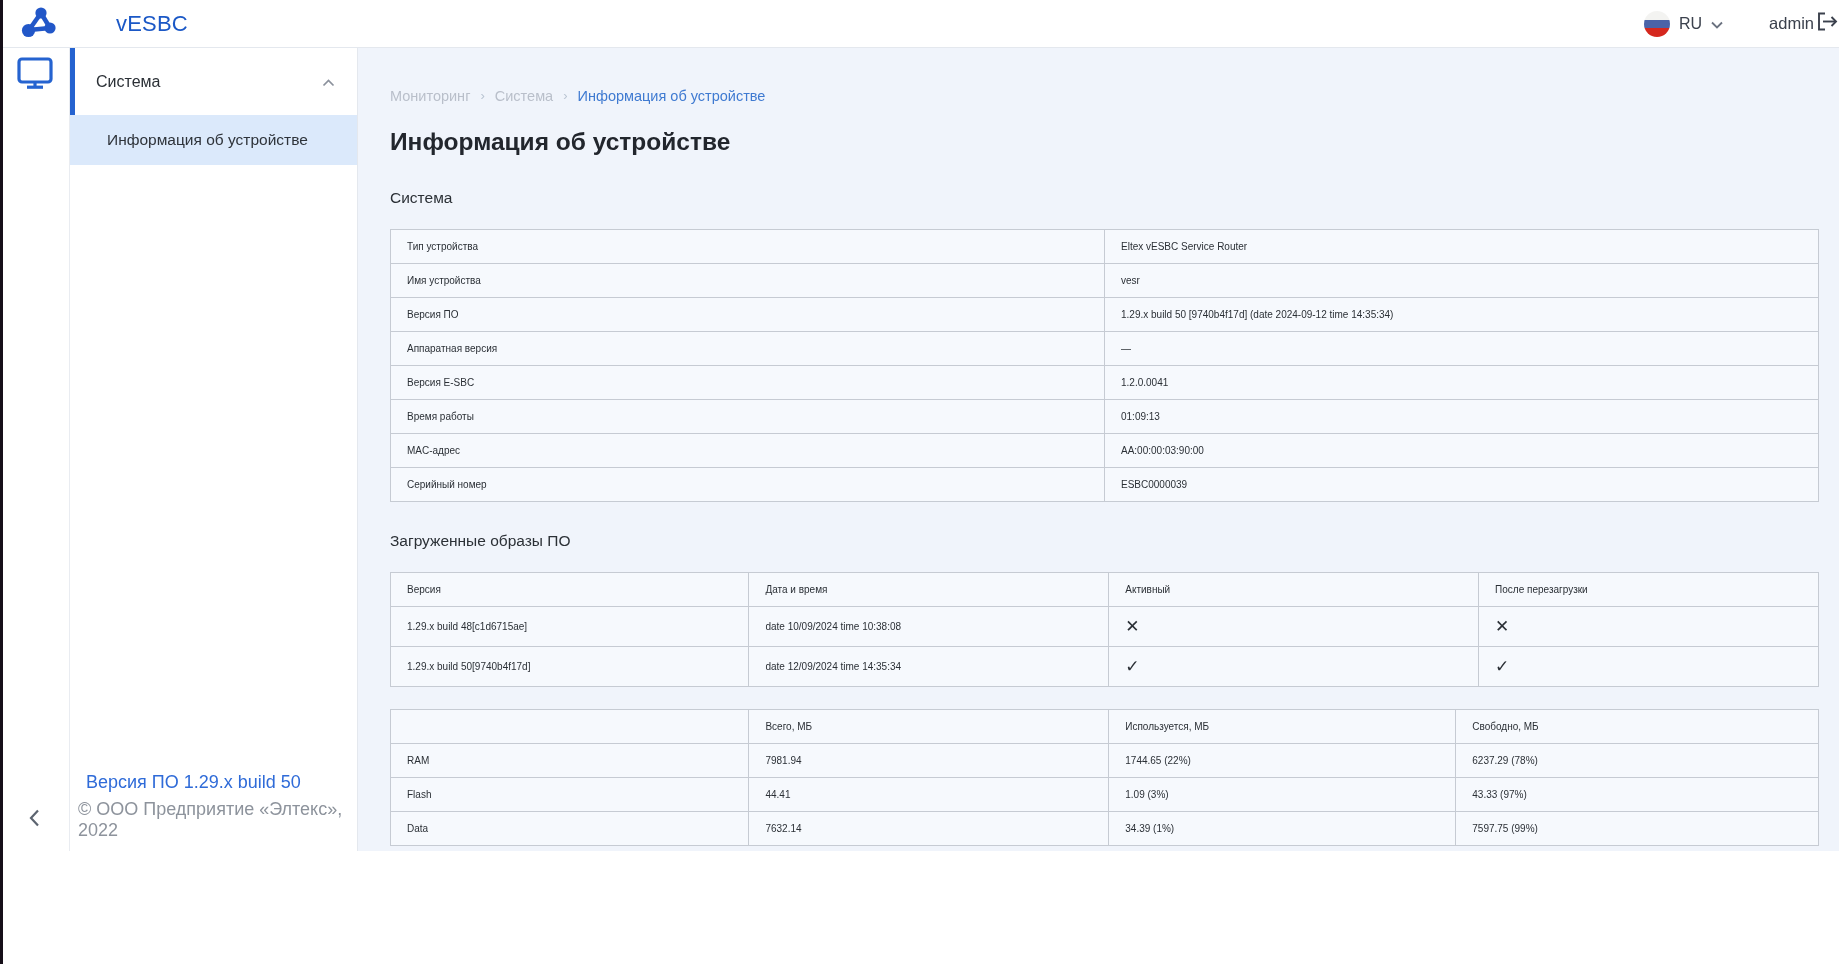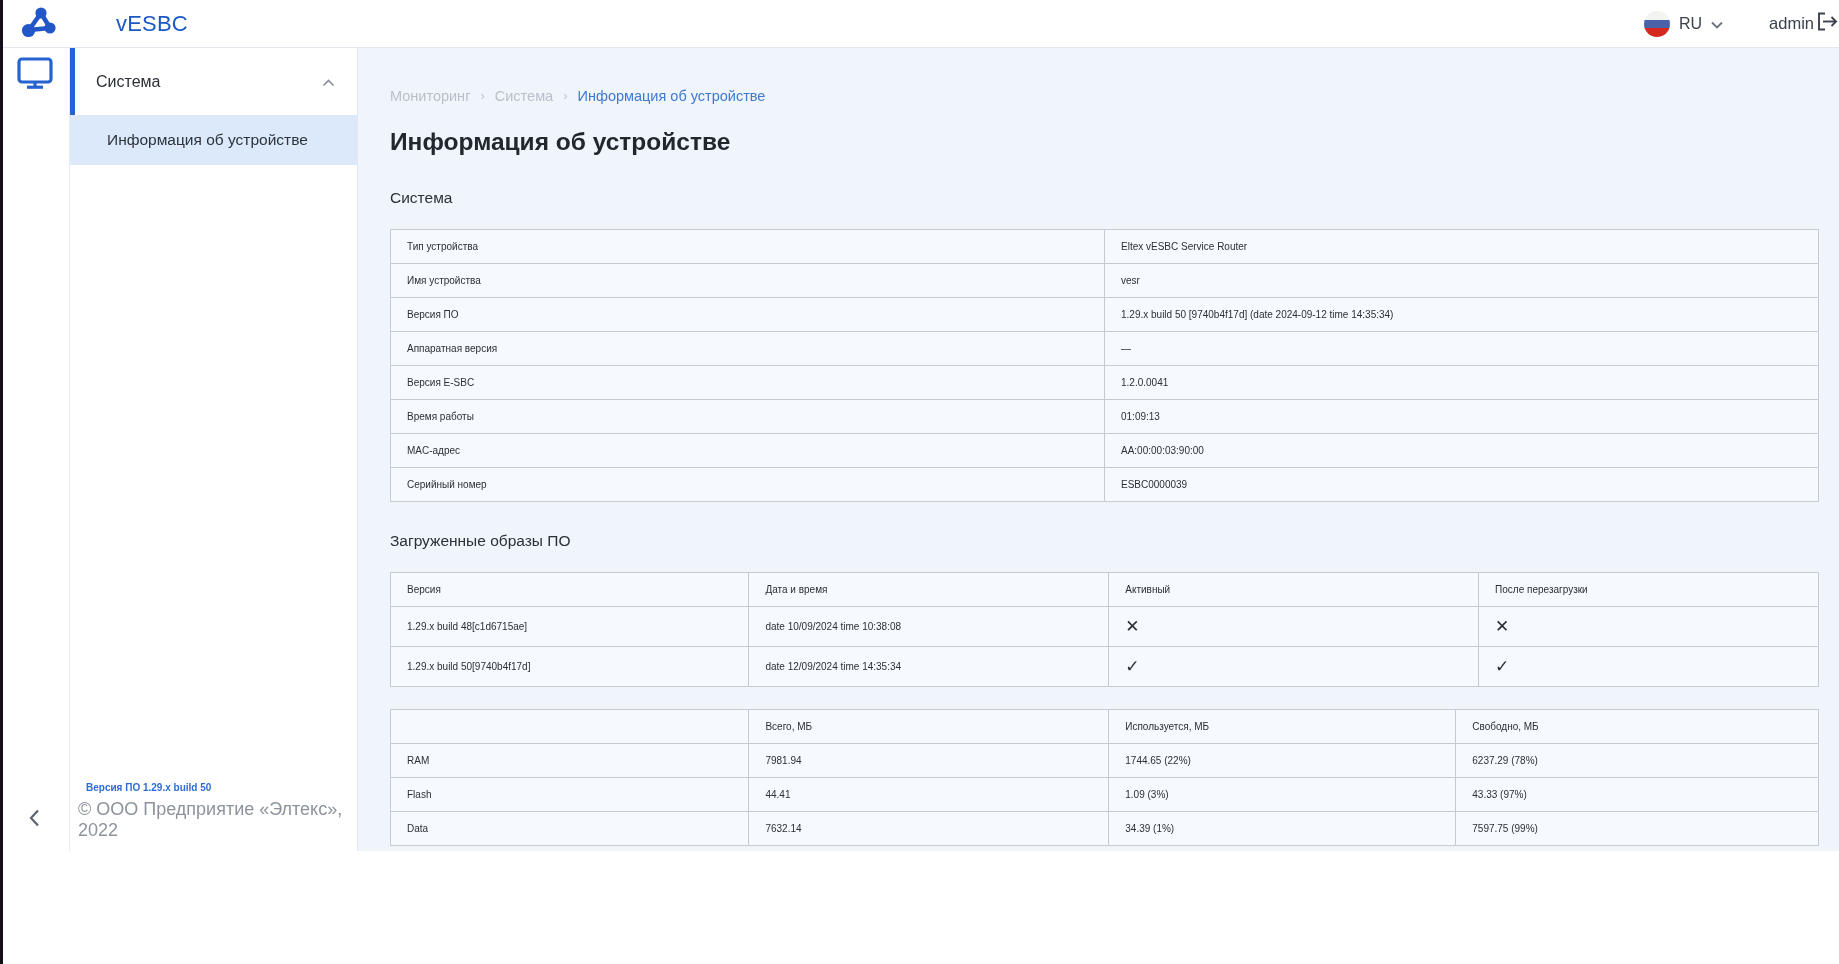--- a/index.html
+++ b/index.html
@@ -40,21 +40,21 @@
     padding:0 22px 0 26px; font-size:16px; color:#2b3036;
     position:relative; cursor:pointer;
   }
   .side-stripe { position:absolute; left:0; top:0; width:5px; height:67px; background:#2563d0; }
   .side-section .chev { margin-left:auto; }
   .side-item {
     background:#dbe9fb; padding:14px 28px 14px 37px;
     font-size:15.5px; line-height:1.45; color:#2e333a; cursor:pointer;
   }
   .side-footer { position:absolute; bottom:10px; left:0; right:0; padding:0 10px 0 8px; }
-  .side-version { color:#2f6bd8; font-size:10px; margin-bottom:6px; margin-left:8px; cursor:pointer;font-weight:bold; }
+  .side-version { color:#2f6bd8; font-size:18px; margin-bottom:6px; margin-left:8px; cursor:pointer; }
   .side-copyright { color:#8d939c; font-size:18px; }
 
   
   .content { flex:1; background:#f0f4fb; padding:40px 20px 0 32px; overflow:hidden; }
   .breadcrumb { display:flex; align-items:center; gap:10px; font-size:14.5px; color:#b9bfca; }
   .bc-item { cursor:pointer; }
   .bc-item.active { color:#3f7ad1; }
   .bc-sep { color:#b9c4d2; font-size:13px; transform:translateY(-1px); }
   .page-title { margin-top:24px; font-size:24.5px; font-weight:600; color:#22262d; }
   .section-title { margin-top:30px; font-size:15.5px; color:#2b3036; }

